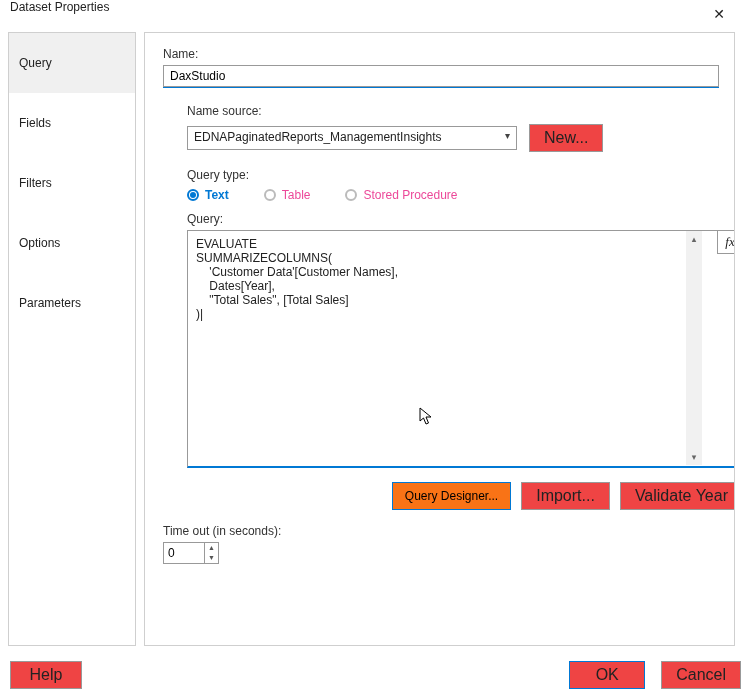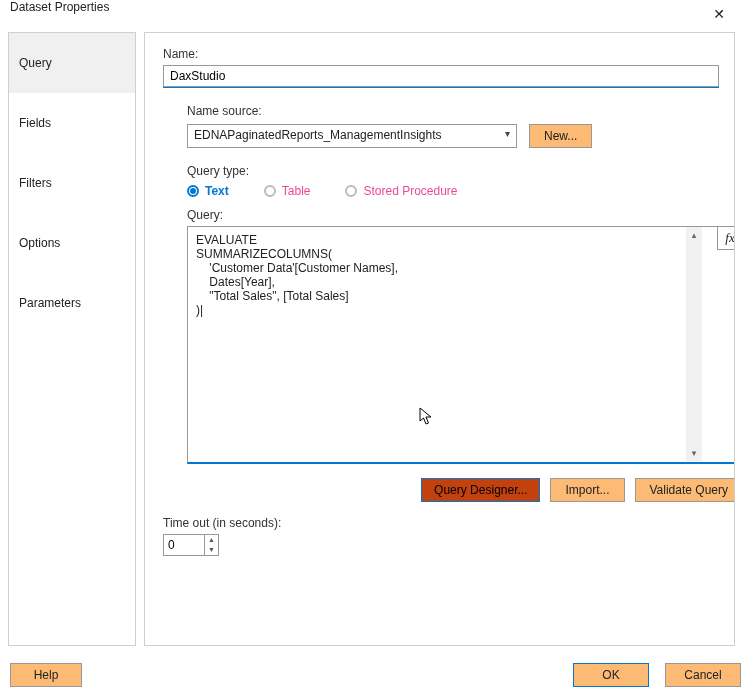--- a/index.html
+++ b/index.html
@@ -20,39 +20,39 @@
 
   .heading { font-size: 14px; color: #333; margin: 6px 0 18px 0; }
   .label { font-size: 12px; color: #333; margin-bottom: 4px; display: block; }
 
   .text-input { width: 556px; height: 22px; border: 1px solid #999; padding: 2px 6px; font-size: 12px; }
   .name-wrap { border-bottom: 1px solid #0078d4; width: 556px; }
 
   .ds-row { display: flex; align-items: center; gap: 12px; margin-top: 6px; }
   .select { width: 330px; height: 24px; border: 1px solid #999; padding: 3px 6px; background: #fff; display: flex; justify-content: space-between; }
   .chev { font-size: 10px; color: #444; }
-  .btn { border: 1px solid #999; background: #fdba74; padding: 4px 14px; cursor: default; font-size: 12px; color: #222; }
+  .btn { border: 1px solid #999; background: #ef4444; padding: 4px 14px; cursor: default; font-size: 16px; color: #222; }
   .btn.primary { border: 1px solid #0078d4; }
 
   .radio-row { display: flex; align-items: center; gap: 35px; margin-top: 6px; }
   .radio { display: inline-flex; align-items: center; gap: 6px; color: #ec4899; }
   .radio .circle { width: 12px; height: 12px; border-radius: 50%; border: 2px solid #bbb; display: inline-flex; align-items: center; justify-content: center; }
   .radio.selected { color: #0078d4; font-weight: 600; }
   .radio.selected .circle { border-color: #0078d4; }
   .radio.selected .circle::after { content:""; width:6px; height:6px; border-radius:50%; background:#0078d4; }
 
   .query-area { width: 600px; height: 238px; border: 1px solid #999; border-bottom: 2px solid #0078d4; padding: 6px 8px; font-size: 12px; white-space: pre; overflow: auto; position: relative; }
   .query-wrap { position: relative; width: 516px; }
   .vscroll { position:absolute; right:1px; top:1px; bottom:3px; width:16px; background:#f1f1f1; }
   .vscroll .up, .vscroll .down { height:16px; text-align:center; font-size:9px; color:#666; line-height:16px; }
 
   .fx-btn { width: 26px; height: 24px; border: 1px solid #999; display: flex; align-items: center; justify-content: center; position: absolute; right: 0; top: 0; font-style: italic; font-family: serif; font-size: 13px; margin-left: 35px; }
 
   .query-actions { display: flex; gap: 10px; justify-content: flex-end; margin-top: 14px; width: 556px; }
-  .btn-highlight { border: 1px solid #0078d4; background: #c2410c; padding: 4px 12px; }
+  .btn-highlight { border: 1px solid #0078d4; background: #f97316; padding: 4px 12px; }
 
   .timeout-row { margin-top: 14px; }
   .spinner { display:inline-flex; border:1px solid #999; height:22px; }
   .spinner input { border:none; width:40px; padding:2px 4px; outline:none; }
   .spinner .spin-btns { display:flex; flex-direction:column; border-left:1px solid #999; }
   .spinner .spin-btns span { font-size:7px; line-height:10px; padding:0 3px; color:#555; }
 
   .footer { position: absolute; left:8px; right:0; bottom:0; height: 36px; display: flex; align-items: center; justify-content: space-between; padding: 0 2px; border-top: 0px solid #ddd; }
   .footer-left { display:flex; }
   .footer-right { display:flex; gap:16px; }
@@ -134,21 +134,21 @@
               <div style="flex:1"></div>
               <div class="down" style="position:absolute;bottom:0;left:0;right:0;">▾</div>
             </div>
           </div>
           <div class="fx-btn">fx</div>
         </div>
 
         <div class="query-actions">
           <button class="btn-highlight">Query Designer...</button>
           <button class="btn">Import...</button>
-          <button class="btn">Validate Query</button>
+          <button class="btn">Validate Year</button>
         </div>
 
         <svg class="cursor-svg" style="left:274px; top:374px;" viewBox="0 0 16 20">
           <path d="M1 1 L1 14 L4.5 11 L7 17 L9.5 16 L7 10 L12 10 Z" fill="#fff" stroke="#000" stroke-width="1"></path>
         </svg>
       </div>
 
       <div class="timeout-row">
         <span class="label">Time out (in seconds):</span>
         <div class="spinner">

